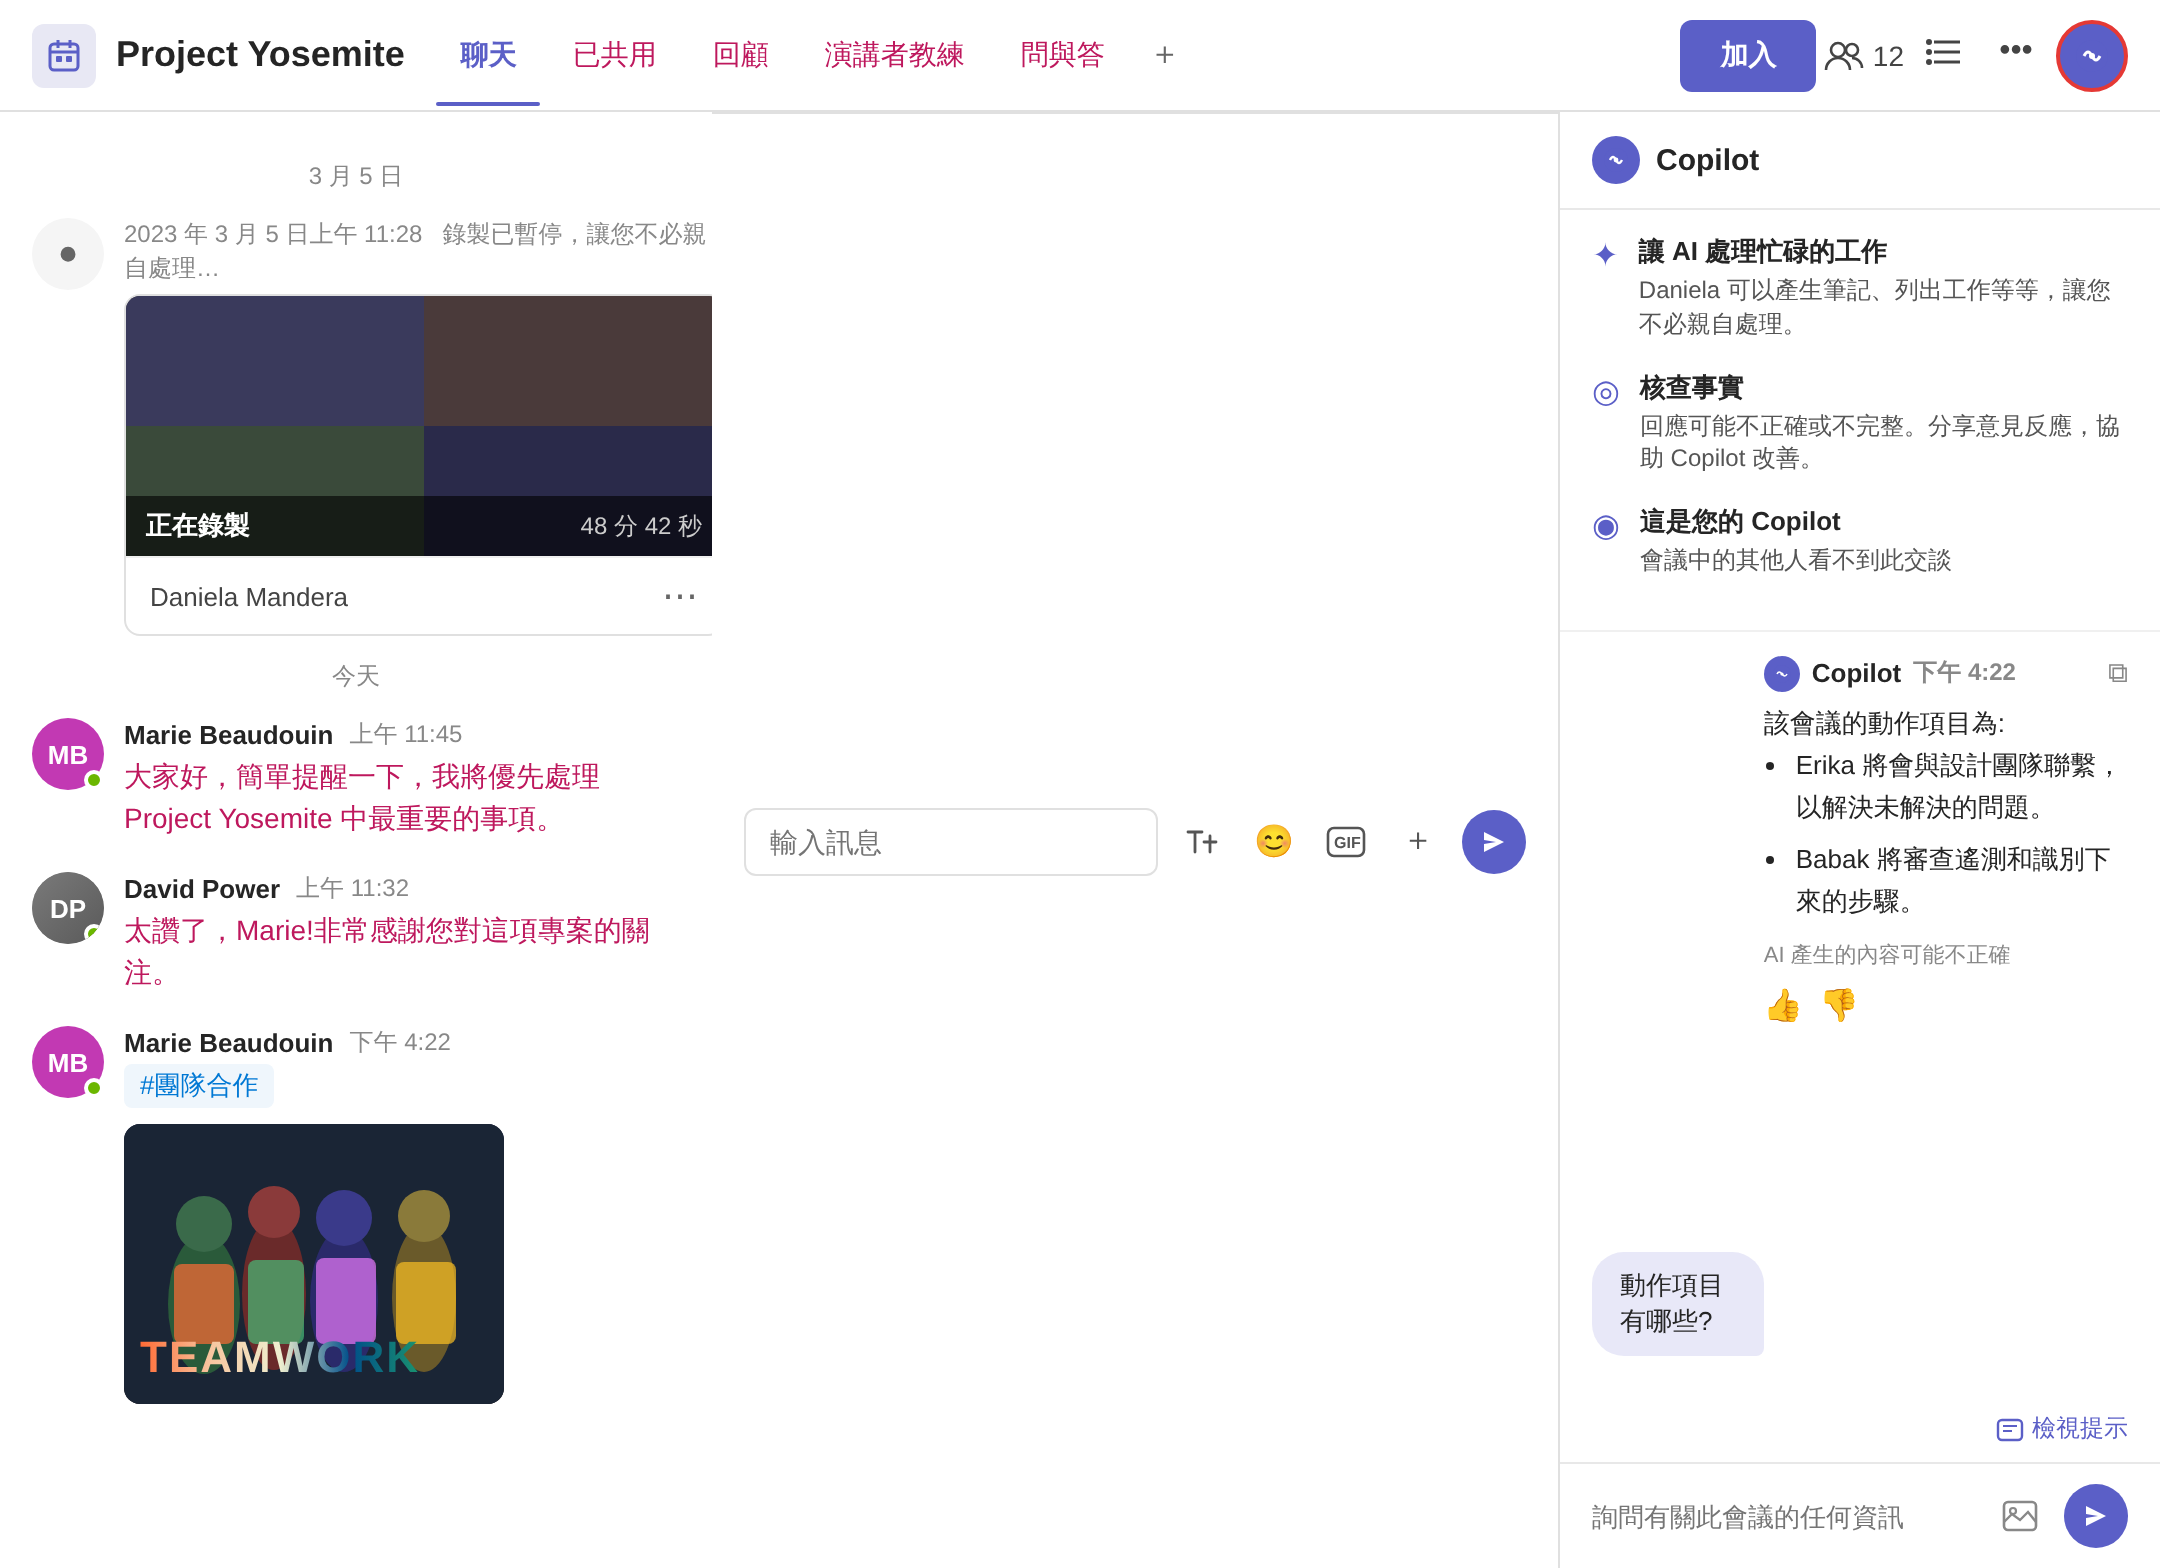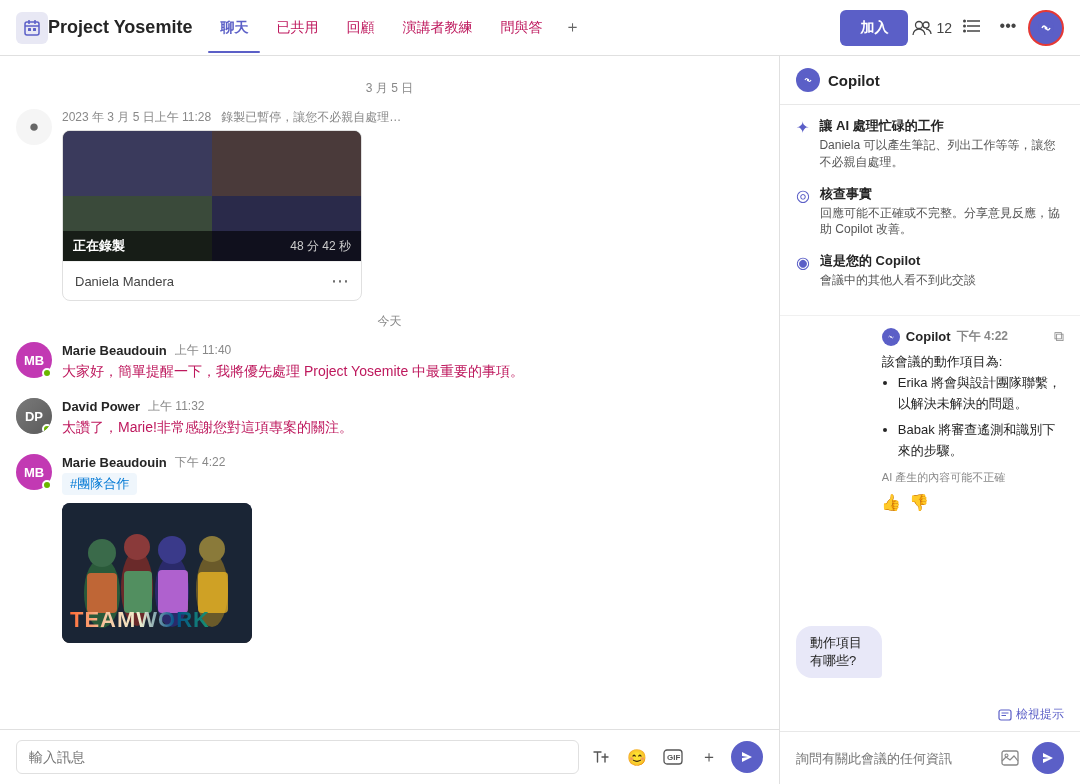--- a/index.html
+++ b/index.html
@@ -1,38 +1,38 @@
 <!DOCTYPE html>
 <html><head>
   <meta charset="utf-8">
   <style>
     * { box-sizing: border-box; margin: 0; padding: 0; }
     body { font-family: 'Segoe UI', Arial, sans-serif; background: #fff; width: 1080px; height: 784px; overflow: hidden; display: flex; flex-direction: column; }
 
     
     .header { display: flex; align-items: center; padding: 0 16px; height: 56px; border-bottom: 1px solid #e0e0e0; background: #fff; flex-shrink: 0; }
-    .header-left { display: flex; align-items: center; }
+    .header-left { display: flex; align-items: center; gap: 10px; }
     .header-icon { width: 32px; height: 32px; background: #e8e8f4; border-radius: 6px; display: flex; align-items: center; justify-content: center; }
     .header-title { font-size: 18px; font-weight: 600; color: #252525; }
     .header-tabs { display: flex; align-items: center; gap: 4px; margin-left: 16px; }
     .tab { padding: 16px 12px; font-size: 14px; color: #be185d; cursor: pointer; position: relative; white-space: nowrap; }
     .tab.active { color: #5b5fc7; font-weight: 600; }
     .tab.active::after { content: ''; position: absolute; bottom: 0; left: 0; right: 0; height: 2px; background: #5b5fc7; border-radius: 2px; }
     .tab-add { width: 28px; height: 28px; display: flex; align-items: center; justify-content: center; cursor: pointer; font-size: 16px; color: #666; }
     .header-right { margin-left: auto; display: flex; gap: 4px; }
     .join-btn { background: #5b5fc7; color: #fff; border: none; border-radius: 6px; padding: 8px 20px; font-size: 14px; font-weight: 600; cursor: pointer; }
     .people-count { display: flex; align-items: center; gap: 4px; font-size: 14px; color: #444; }
     .icon-btn { width: 32px; height: 32px; display: flex; align-items: center; justify-content: center; cursor: pointer; color: #444; font-size: 16px; }
     .copilot-btn { width: 36px; height: 36px; border-radius: 50%; border: 2px solid #e53935; display: flex; align-items: center; justify-content: center; cursor: pointer; background: #5b5fc7; }
 
     
     .main { display: flex; flex: 1; overflow: hidden; }
 
     
-    .chat-panel { flex: 1; display: flex; flex-direction: column; border-right: 1px solid #e0e0e0; overflow: hidden; }
+    .chat-panel { flex: 1; display: flex; border-right: 1px solid #e0e0e0; overflow: hidden; }
     .chat-messages { flex: 1; overflow-y: auto; padding: 12px 16px; }
     .date-divider { text-align: center; font-size: 12px; color: #888; margin: 12px 0; }
     .message-group { display: flex; gap: 10px; margin-bottom: 16px; }
     .avatar { width: 36px; height: 36px; border-radius: 50%; flex-shrink: 0; display: flex; align-items: center; justify-content: center; font-size: 13px; font-weight: 600; color: #fff; position: relative; }
     .avatar .status-dot { width: 10px; height: 10px; background: #6bb700; border: 2px solid #fff; border-radius: 50%; position: absolute; bottom: 0; right: 0; }
     .avatar-mb { background: #c239b3; }
     .avatar-dp { background: #888; overflow: hidden; }
     .recording-icon { width: 36px; height: 36px; border-radius: 50%; background: #f5f5f5; display: flex; align-items: center; justify-content: center; font-size: 16px; color: #666; flex-shrink: 0; }
     .message-content { flex: 1; }
     .message-meta { display: flex; align-items: center; gap: 8px; margin-bottom: 2px; }
@@ -189,21 +189,21 @@
       <div class="date-divider">今天</div>
 
       <div class="message-group">
         <div class="avatar avatar-mb">
           <span>MB</span>
           <div class="status-dot"></div>
         </div>
         <div class="message-content">
           <div class="message-meta">
             <span class="message-author">Marie Beaudouin</span>
-            <span class="message-time">上午 11:40</span>
+            <span class="message-time">上午 11:45</span>
           </div>
           <div class="message-text">大家好，簡單提醒一下，我將優先處理 Project Yosemite 中最重要的事項。</div>
         </div>
       </div>
 
       <div class="message-group">
         <div class="avatar avatar-dp">
           <div style="width:100%;height:100%;background:linear-gradient(135deg,#7a7a7a,#5a5a5a);border-radius:50%;display:flex;align-items:center;justify-content:center;color:#fff;font-weight:700;font-size:13px;">DP</div>
           <div class="status-dot"></div>
         </div>

